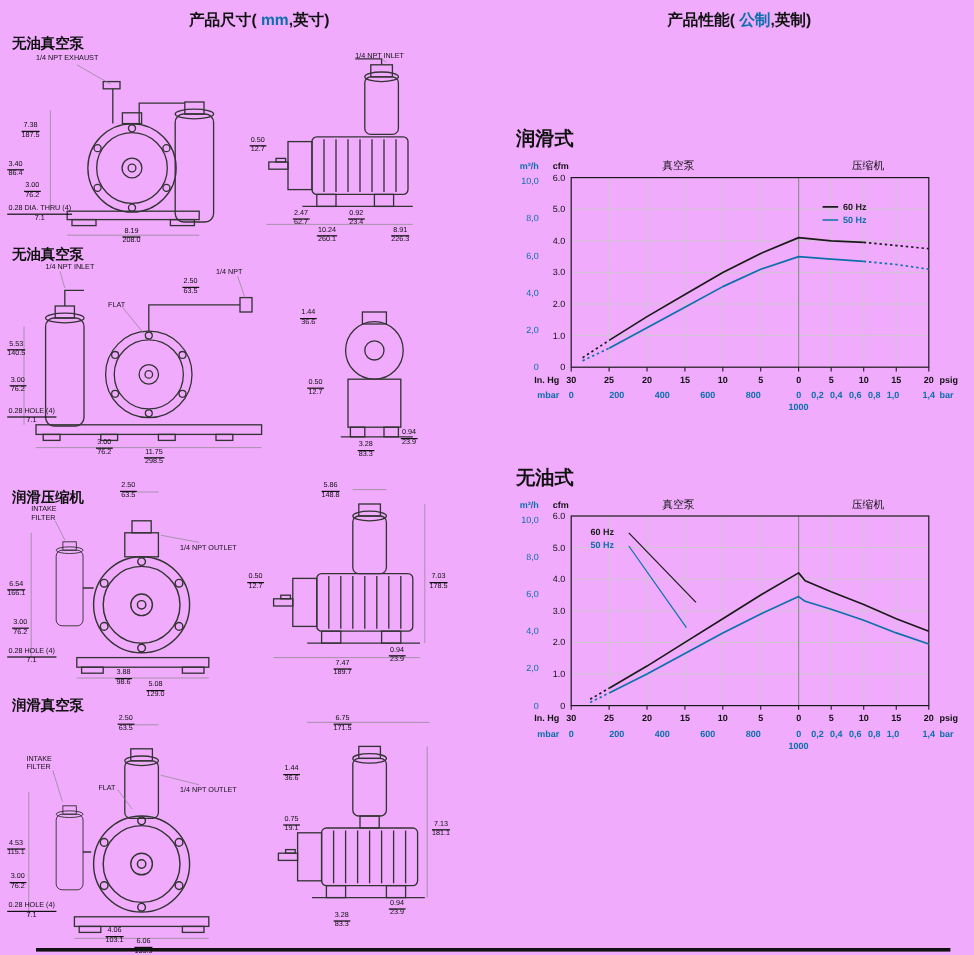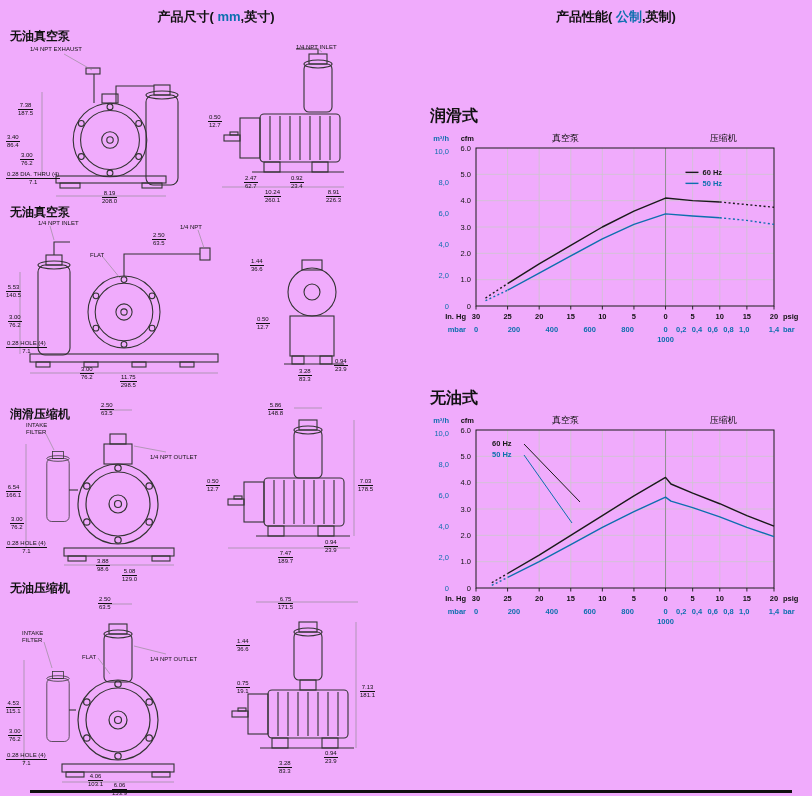--- a/index.html
+++ b/index.html
@@ -287,21 +287,21 @@
             <span class="da">7.47</span>
             <span class="db">189.7</span>
           </div>
           <div class="dim" style="left: 318px; top: 137px;">
             <span class="da">0.94</span>
             <span class="db">23.9</span>
           </div>
         </div>
     </div>
 
-    <div class="sec-title" style="top:580px">无油压缩机</div>
+    <div class="sec-title" style="top:580px">润滑真空泵</div>
     <div class="sec-draw" style="top:596px;height:195px">
       <svg width="420" height="195" viewBox="0 0 420 195">
         <use href="#jar" transform="translate(52,114) scale(0.7)"></use>
         <line x1="63" y1="114" x2="70" y2="114"></line>
         <use href="#pumpFront" transform="translate(112,124)"></use>
         <use href="#vcyl" transform="translate(112,62)"></use>
         <rect x="56" y="168" width="112" height="8"></rect>
         <rect x="60" y="176" width="18" height="5"></rect>
           <rect x="146" y="176" width="18" height="5"></rect>
         <use href="#motorSide" transform="translate(262,118)"></use>

